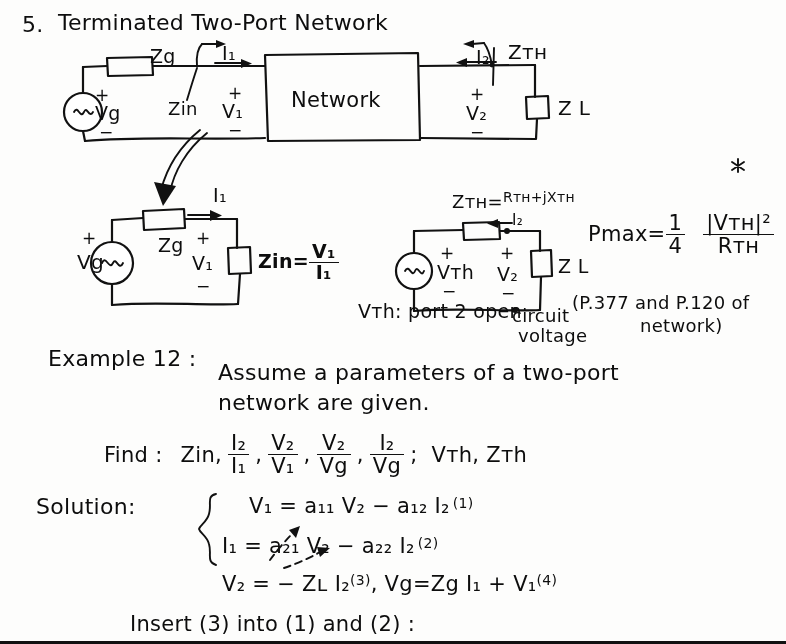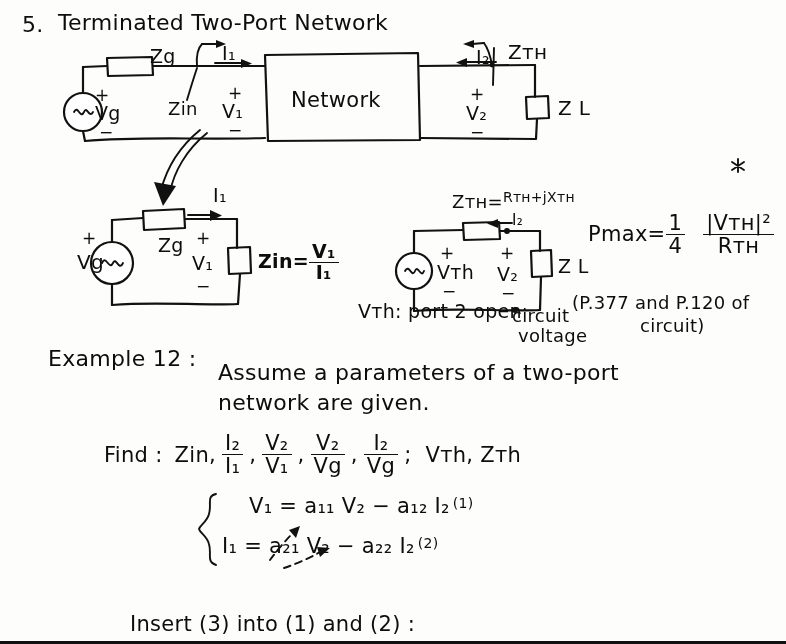--- a/index.html
+++ b/index.html
@@ -199,33 +199,33 @@
 
   <svg style="left:729px;top:157px;width:20px;height:18px;">
     <path class="stroke-thin" d="M9,2 L9,15 M3,5 L15,13 M15,5 L3,13"></path>
   </svg>
 
   <div class="a hw" style="left:588px;top:212px;font-size:21px;">
     <span>Pmax=</span><span class="frac"><span class="num">1</span><span class="den">4</span></span><span class="frac" style="margin-left:18px;"><span class="num">|Vтн|²</span><span class="den">Rтн</span></span>
   </div>
 
   <div class="a hw" style="left:572px;top:292px;font-size:18px;">(P.377 and P.120 of</div>
-  <div class="a hw" style="left:640px;top:315px;font-size:18px;">circuit)</div>
+  <div class="a hw" style="left:640px;top:315px;font-size:18px;">network)</div>
 
   <div class="a hw" style="left:358px;top:300px;font-size:19px;">Vтh: port 2 open</div>
   <div class="a hw" style="left:512px;top:305px;font-size:18px;">circuit</div>
   <div class="a hw" style="left:518px;top:325px;font-size:18px;">voltage</div>
 
   <div class="a hw" style="left:48px;top:346px;font-size:22px;">Example 12 :</div>
   <div class="a hw" style="left:218px;top:390px;font-size:22px;">network  are  given.</div>
   <div class="a hw" style="left:218px;top:360px;font-size:22px;">Assume   a  parameters  of  a  two-port</div>
 
   <div class="a hw" style="left:104px;top:432px;font-size:21px;display:flex;align-items:center;gap:6px;">
     <span>Find :</span>
-    <span style="margin-left:6px;">Zin,</span>
+    <span style="margin-left:12px;">Zin,</span>
 
     <span class="frac">
         <span class="num">I₂</span>
         <span class="den">I₁</span>
       </span>
     <span>,</span>
 
     <span class="frac">
         <span class="num">V₂</span>
         <span class="den">V₁</span>
@@ -240,37 +240,41 @@
 
     <span class="frac">
         <span class="num">I₂</span>
         <span class="den">Vg</span>
       </span>
     <span>;</span>
 
     <span style="margin-left:8px;">Vтh, Zтh</span>
   </div>
 
+  <div class="a hw" style="left:36px;top:494px;font-size:22px;">Solution:</div>
 
   <svg style="left:196px;top:492px;width:26px;height:76px;">
     <path class="stroke-thin" d="M20,2 C10,4 16,12 13,22 C11,30 4,33 3,37 C4,41 11,44 13,52 C16,62 10,70 20,73"></path>
   </svg>
 
   <div class="a hw" style="left:224px;top:494px;font-size:21px;margin-left:25px;">
     <span>V₁ = a₁₁ V₂ − a₁₂ I₂</span><span style="font-size:14px;position:relative;top:-5px;margin-left:3px;">(1)</span>
   </div>
 
   <div class="a hw" style="left:222px;top:534px;font-size:21px;">
     <span>I₁ = a₂₁ V₂ − a₂₂ I₂</span><span style="font-size:14px;position:relative;top:-5px;margin-left:3px;">(2)</span>
   </div>
 
   <svg style="left:262px;top:512px;width:110px;height:58px;">
     <path class="stroke-thin" d="M8,48 C14,40 22,30 30,22" stroke-dasharray="7 5"></path>
     <path class="fillblk" d="M27,18 L38,14 L34,26 Z"></path>
     <path class="stroke-thin" d="M22,56 C34,52 48,46 58,40" stroke-dasharray="7 5"></path>
     <path class="fillblk" d="M55,35 L68,36 L58,45 Z"></path>
   </svg>
 
+  <div class="a hw" style="left:222px;top:572px;font-size:21px;">
+    <span>V₂ = − Zʟ I₂</span><span style="font-size:14px;position:relative;top:-6px;">(3)</span><span>, Vg=Zg I₁ + V₁</span><span style="font-size:14px;position:relative;top:-6px;">(4)</span>
+  </div>
 
   <div class="a hw" style="left:130px;top:612px;font-size:21px;">Insert (3) into (1) and (2) :</div>
 
   <div class="bottomrule"></div>
 </div>
 
 </body></html>

